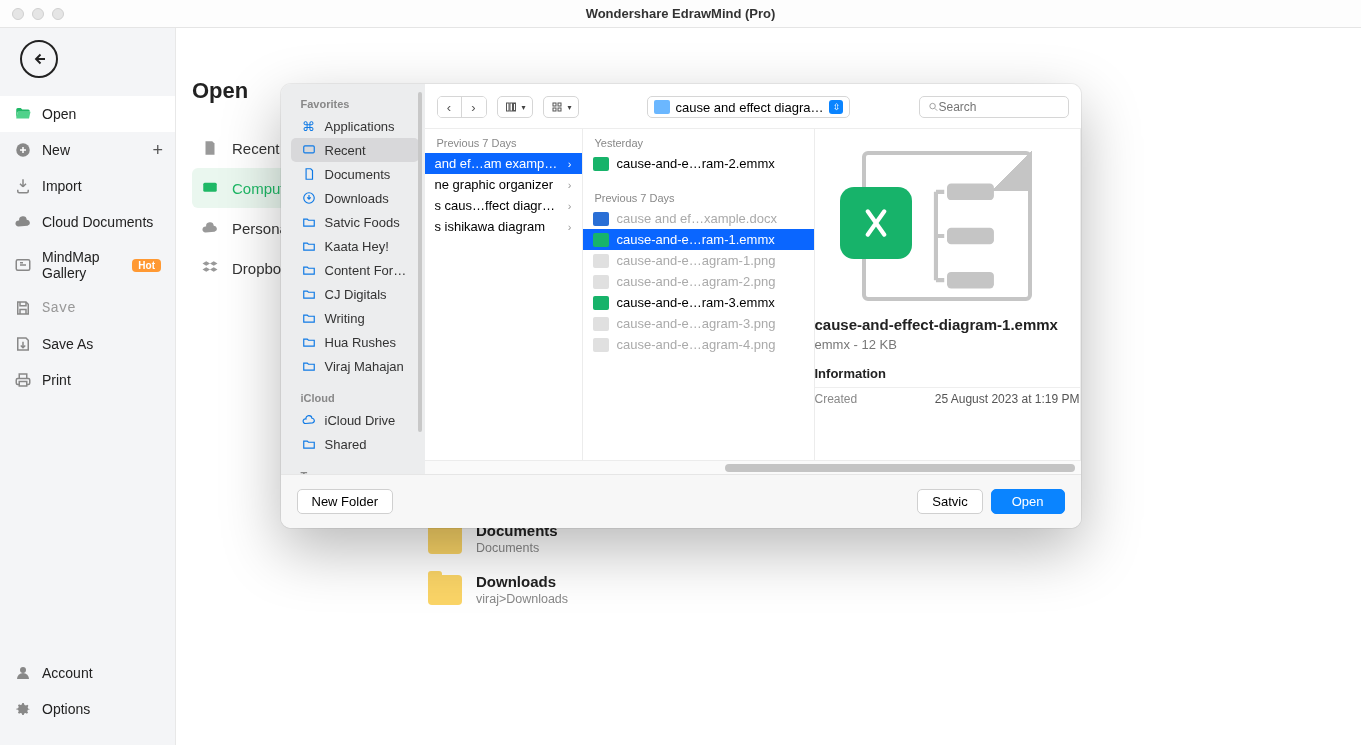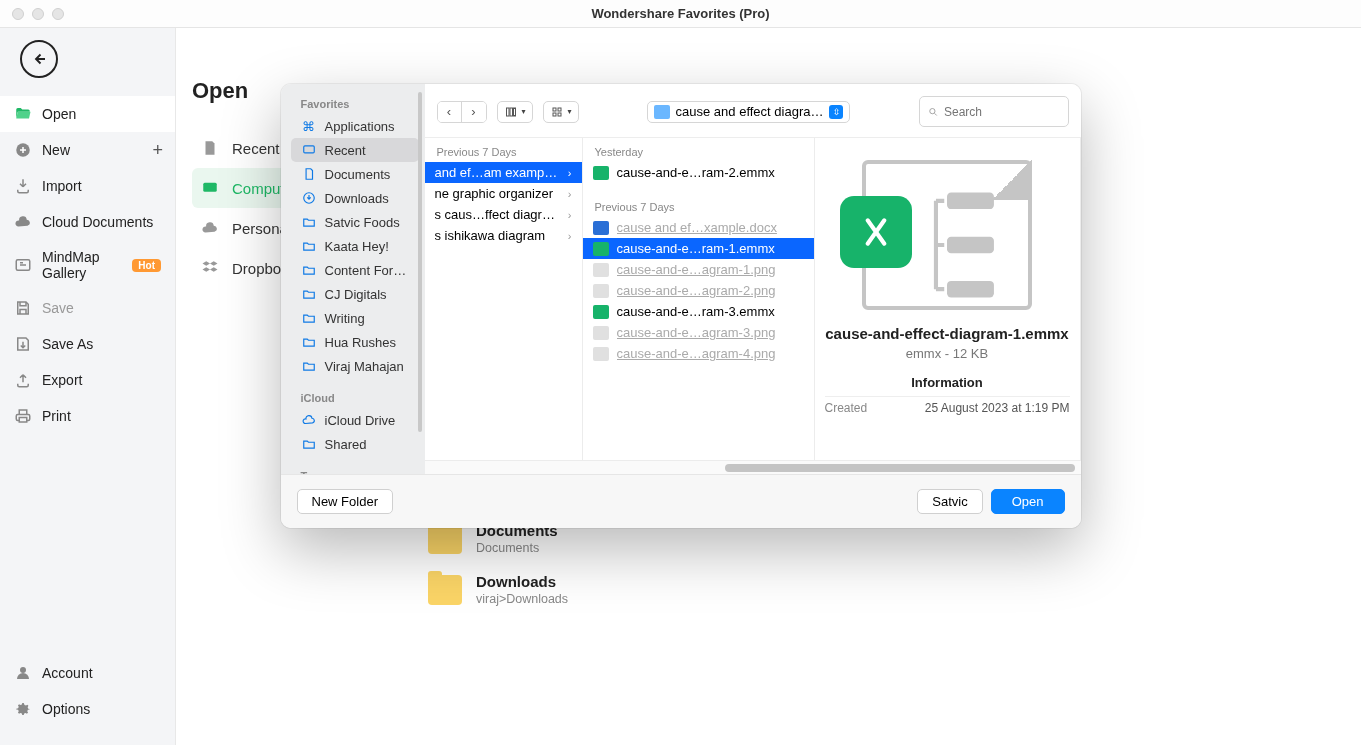--- a/index.html
+++ b/index.html
@@ -60,32 +60,32 @@
 .finder-main { flex: 1; display: flex; flex-direction: column; background: #fff; }
 .finder-tb { display: flex; align-items: center; gap: 10px; padding: 12px 12px 10px; border-bottom: 1px solid #ededed; }
 .seg { display: flex; border: 1px solid #d6d6d6; border-radius: 5px; overflow: hidden; height: 22px; }
 .seg button { border: none; background: #fff; width: 24px; font-size: 13px; color: #555; cursor: pointer; }
 .seg button:first-child { border-right: 1px solid #d6d6d6; }
 .view-btn { display: flex; align-items: center; border: 1px solid #d6d6d6; border-radius: 5px; height: 22px; padding: 0 6px; gap: 4px; font-size: 11px; color: #444; cursor: pointer; }
 .path-pill { flex: 0 1 auto; display: flex; align-items: center; gap: 6px; background: #fff; border: 1px solid #d6d6d6; border-radius: 5px; height: 22px; padding: 0 6px; font-size: 13px; max-width: 210px; }
 .path-pill .fico { width: 16px; height: 14px; background: #6bb7ff; border-radius: 2px; flex-shrink: 0; }
 .path-pill .txt { white-space: nowrap; overflow: hidden; text-overflow: ellipsis; }
 .path-pill .upd { width: 14px; height: 14px; background: #0a84ff; border-radius: 3px; flex-shrink: 0; display: flex; align-items: center; justify-content: center; color: #fff; font-size: 9px; }
-.search-box { margin-left: auto; display: flex; align-items: center; gap: 6px; border: 1px solid #d6d6d6; border-radius: 5px; height: 31px; padding: 0 8px; width: 150px; }
+.search-box { margin-left: auto; display: flex; align-items: center; border: 1px solid #d6d6d6; border-radius: 5px; height: 22px; padding: 0 8px; width: 150px; }
 .search-box input { border: none; outline: none; font-size: 12px; width: 100%; background: transparent; }
 
 .cols { flex: 1; display: flex; overflow: hidden; }
 .col { border-right: 1px solid #ececec; overflow-y: auto; font-size: 13px; }
 .col1 { width: 158px; }
 .col2 { width: 232px; }
-.col3 { flex: 1; padding: 14px 10px; text-align: center; }
+.col3 { flex: 1; padding: 14px 0; }
 .grp-head { font-size: 11px; font-weight: 400; color: #888; padding: 8px 12px 4px; }
 .row { display: flex; align-items: center; gap: 8px; padding: 3px 10px; cursor: pointer; position: relative; }
 .row.sel-blue { background: #0a66ff; color: #fff; }
-.row.dim { color: #aaa; text-decoration: underline; }
+.row.dim { color: #aaa; }
 .row .fi { width: 16px; height: 14px; flex-shrink: 0; display: inline-block; }
 .emmx { background: #17b36a; border-radius: 2px; }
 .docx { background: #2a6fd6; border-radius: 2px; }
 .png { background: #e0e0e0; border-radius: 2px; }
 .row .nm { flex: 1; white-space: nowrap; overflow: hidden; text-overflow: ellipsis; }
 .row .ch { font-size: 11px; color: #999; }
 .row.sel-blue .ch { color: #fff; }
 
 .preview-img { width: 170px; height: 150px; margin: 8px auto 14px; position: relative; }
 .preview-doc { position: absolute; inset: 0; background: #fff; border: 4px solid #c5c5c5; border-radius: 6px; }
@@ -110,21 +110,21 @@
 </style>
 </head>
 <body>
 
 <div class="titlebar">
   <div class="traffic">
     <span></span>
     <span></span>
     <span></span>
   </div>
-  <div class="titlebar-title">Wondershare Favorites (Pro)</div>
+  <div class="titlebar-title">Wondershare EdrawMind (Pro)</div>
 </div>
 
 <div class="hdr-icons">
   <div class="app-btn">App</div>
   <div class="hi">
       <svg width="18" height="18" viewBox="0 0 24 24" fill="none" stroke="#444" stroke-width="1.8">
         <path d="M6 8a6 6 0 1 1 12 0v5l2 3H4l2-3z"></path>
         <path d="M10 19a2 2 0 0 0 4 0"></path>
       </svg>
     </div>
@@ -213,38 +213,30 @@
         <span>MindMap Gallery</span>
         <span class="badge-hot">Hot</span>
       </div>
       <div class="sb-item">
         <span class="ico">
             <svg width="18" height="18" viewBox="0 0 24 24" fill="none" stroke="#888" stroke-width="2">
               <path d="M5 4h11l3 3v13H5z"></path>
               <path d="M8 4v5h8V4M8 20v-6h8v6"></path>
             </svg>
           </span>
-        <span style="color:#999;">Save</span>
+        <span style="color:#999;font-family:Liberation Mono, monospace;">Save</span>
       </div>
       <div class="sb-item">
         <span class="ico">
             <svg width="18" height="18" viewBox="0 0 24 24" fill="none" stroke="#888" stroke-width="2">
               <path d="M5 4h11l3 3v13H5z"></path>
               <path d="M9 14l3 3 3-3M12 9v8"></path>
             </svg>
           </span>
         <span>Save As</span>
-      </div>
-      <div class="sb-item">
-        <span class="ico">
-            <svg width="18" height="18" viewBox="0 0 24 24" fill="none" stroke="#888" stroke-width="2">
-              <path d="M12 15V5m0 0l-4 4m4-4l4 4M5 17v2a2 2 0 0 0 2 2h10a2 2 0 0 0 2-2v-2"></path>
-            </svg>
-          </span>
-        <span>Export</span>
       </div>
       <div class="sb-item">
         <span class="ico">
             <svg width="18" height="18" viewBox="0 0 24 24" fill="none" stroke="#888" stroke-width="2">
               <path d="M7 9V4h10v5M7 18H5a2 2 0 0 1-2-2v-4a2 2 0 0 1 2-2h14a2 2 0 0 1 2 2v4a2 2 0 0 1-2 2h-2M7 14h10v6H7z"></path>
             </svg>
           </span>
         <span>Print</span>
       </div>
     </div>

